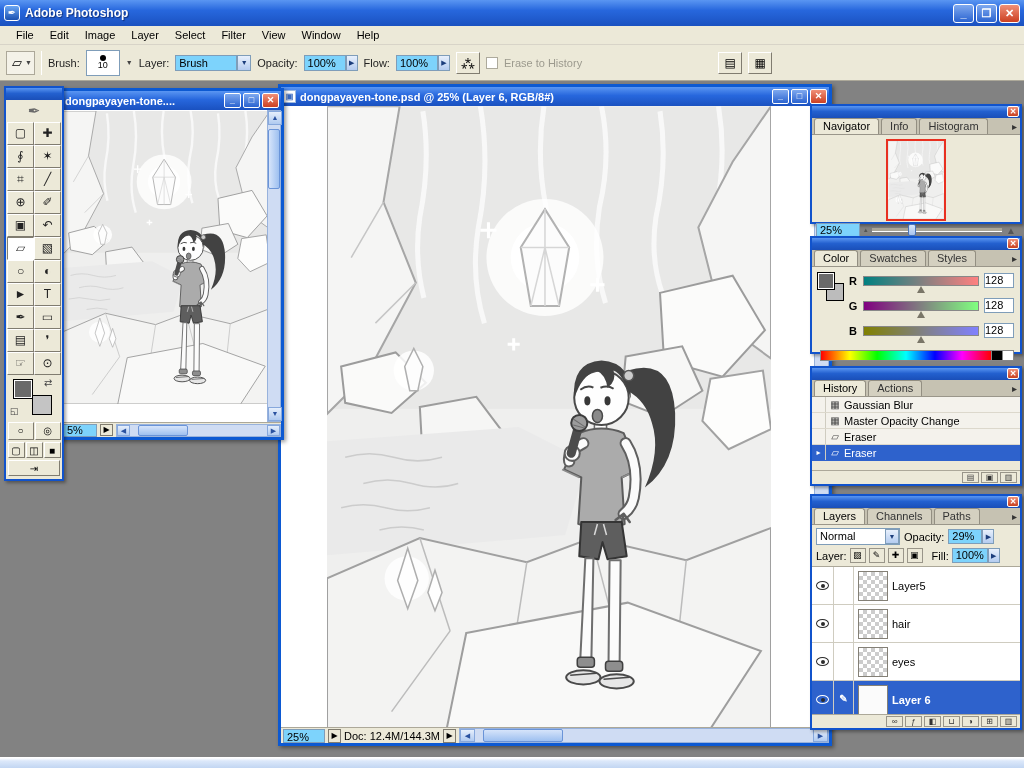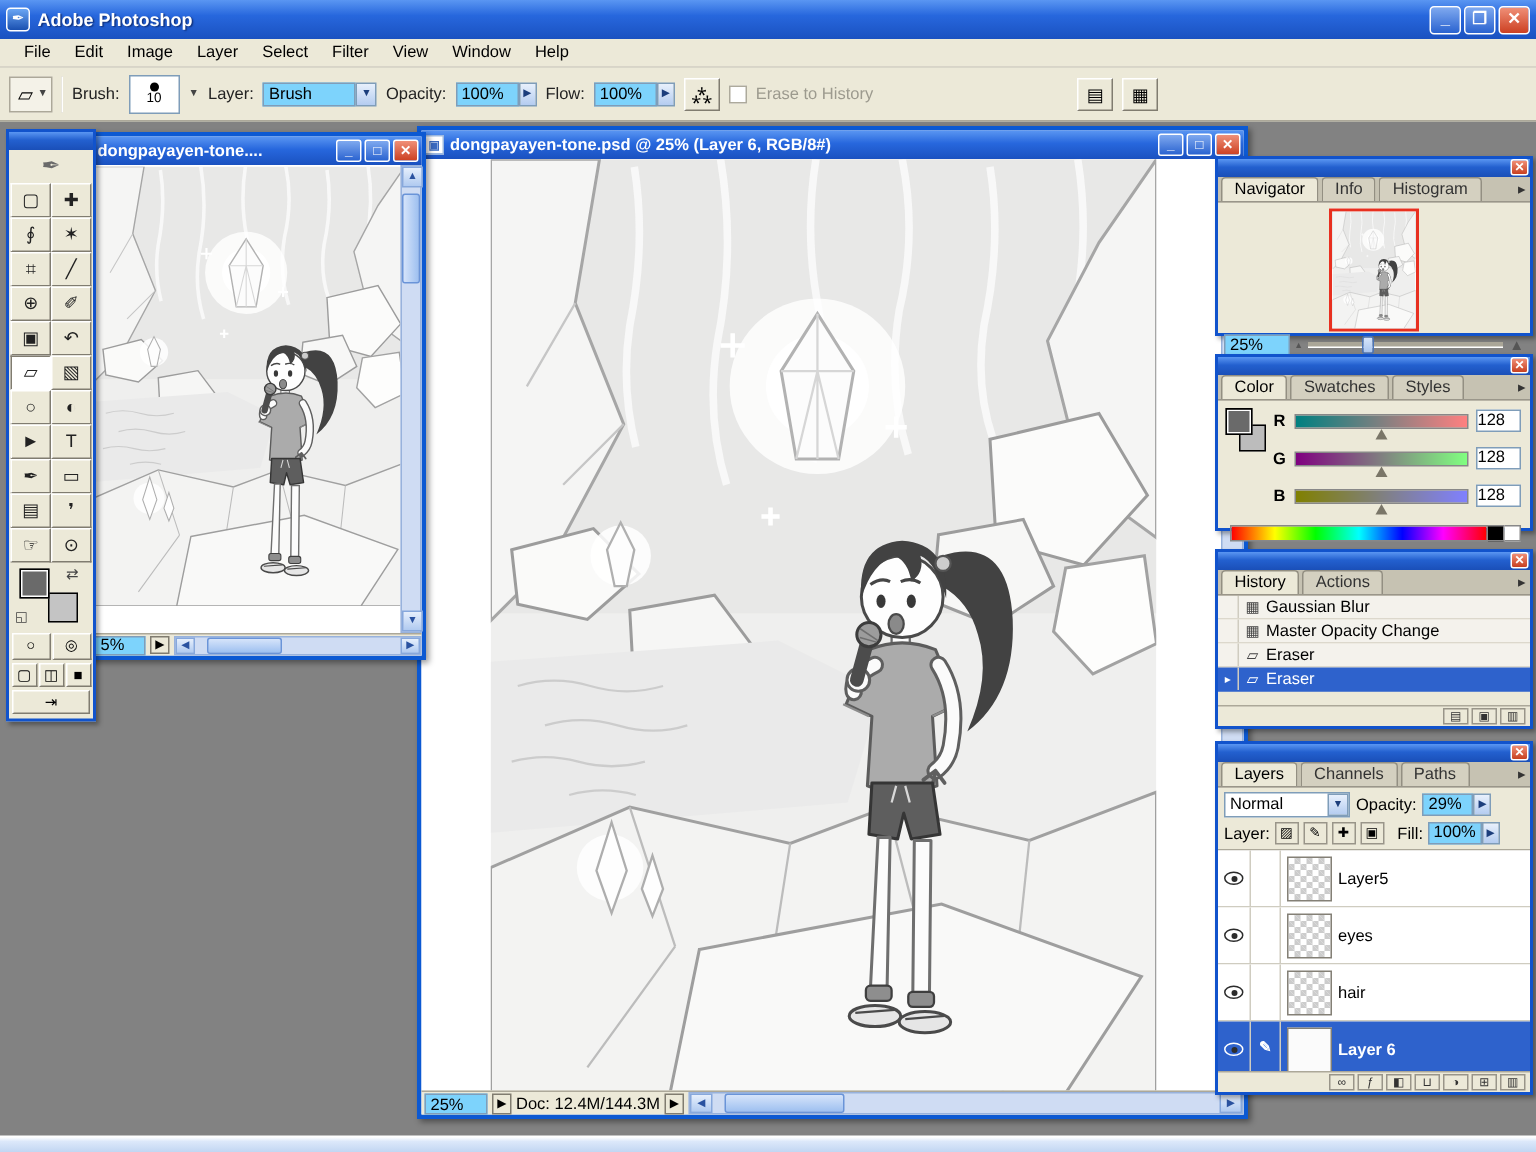--- a/index.html
+++ b/index.html
@@ -548,29 +548,29 @@
         <span class="llink"></span>
         <div class="lthumb"></div>
         <span>Layer5</span>
       </div>
       <div class="lrow">
         <span class="leye">
             <span class="eye"></span>
           </span>
         <span class="llink"></span>
         <div class="lthumb"></div>
-        <span>eyes</span>
+        <span>hair</span>
       </div>
       <div class="lrow">
         <span class="leye">
             <span class="eye"></span>
           </span>
         <span class="llink"></span>
         <div class="lthumb"></div>
-        <span>hair</span>
+        <span>eyes</span>
       </div>
       <div class="lrow sel">
         <span class="leye">
             <span class="eye" style="border-color:#fff"></span>
           </span>
         <span class="llink">✎</span>
         <div class="lthumb white"></div>
         <span>Layer 6</span>
       </div>
     </div>

